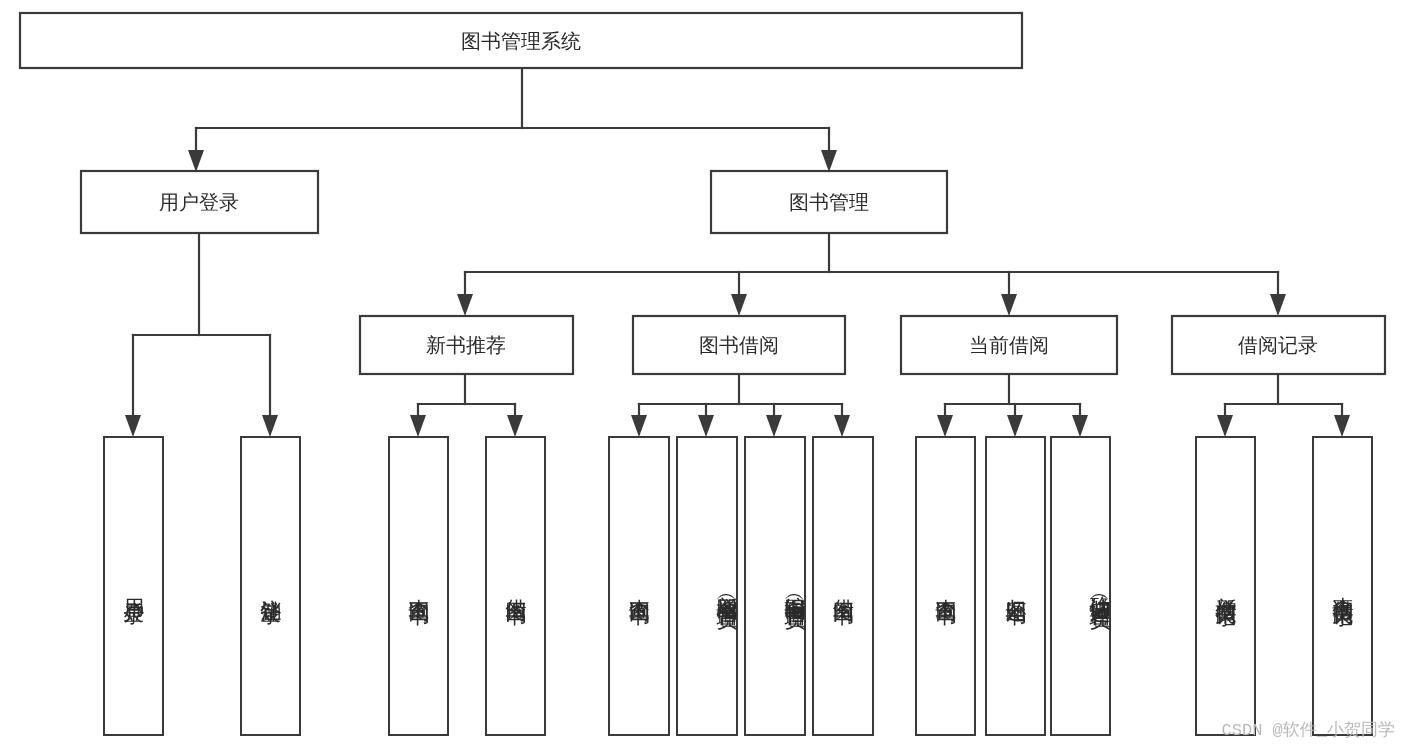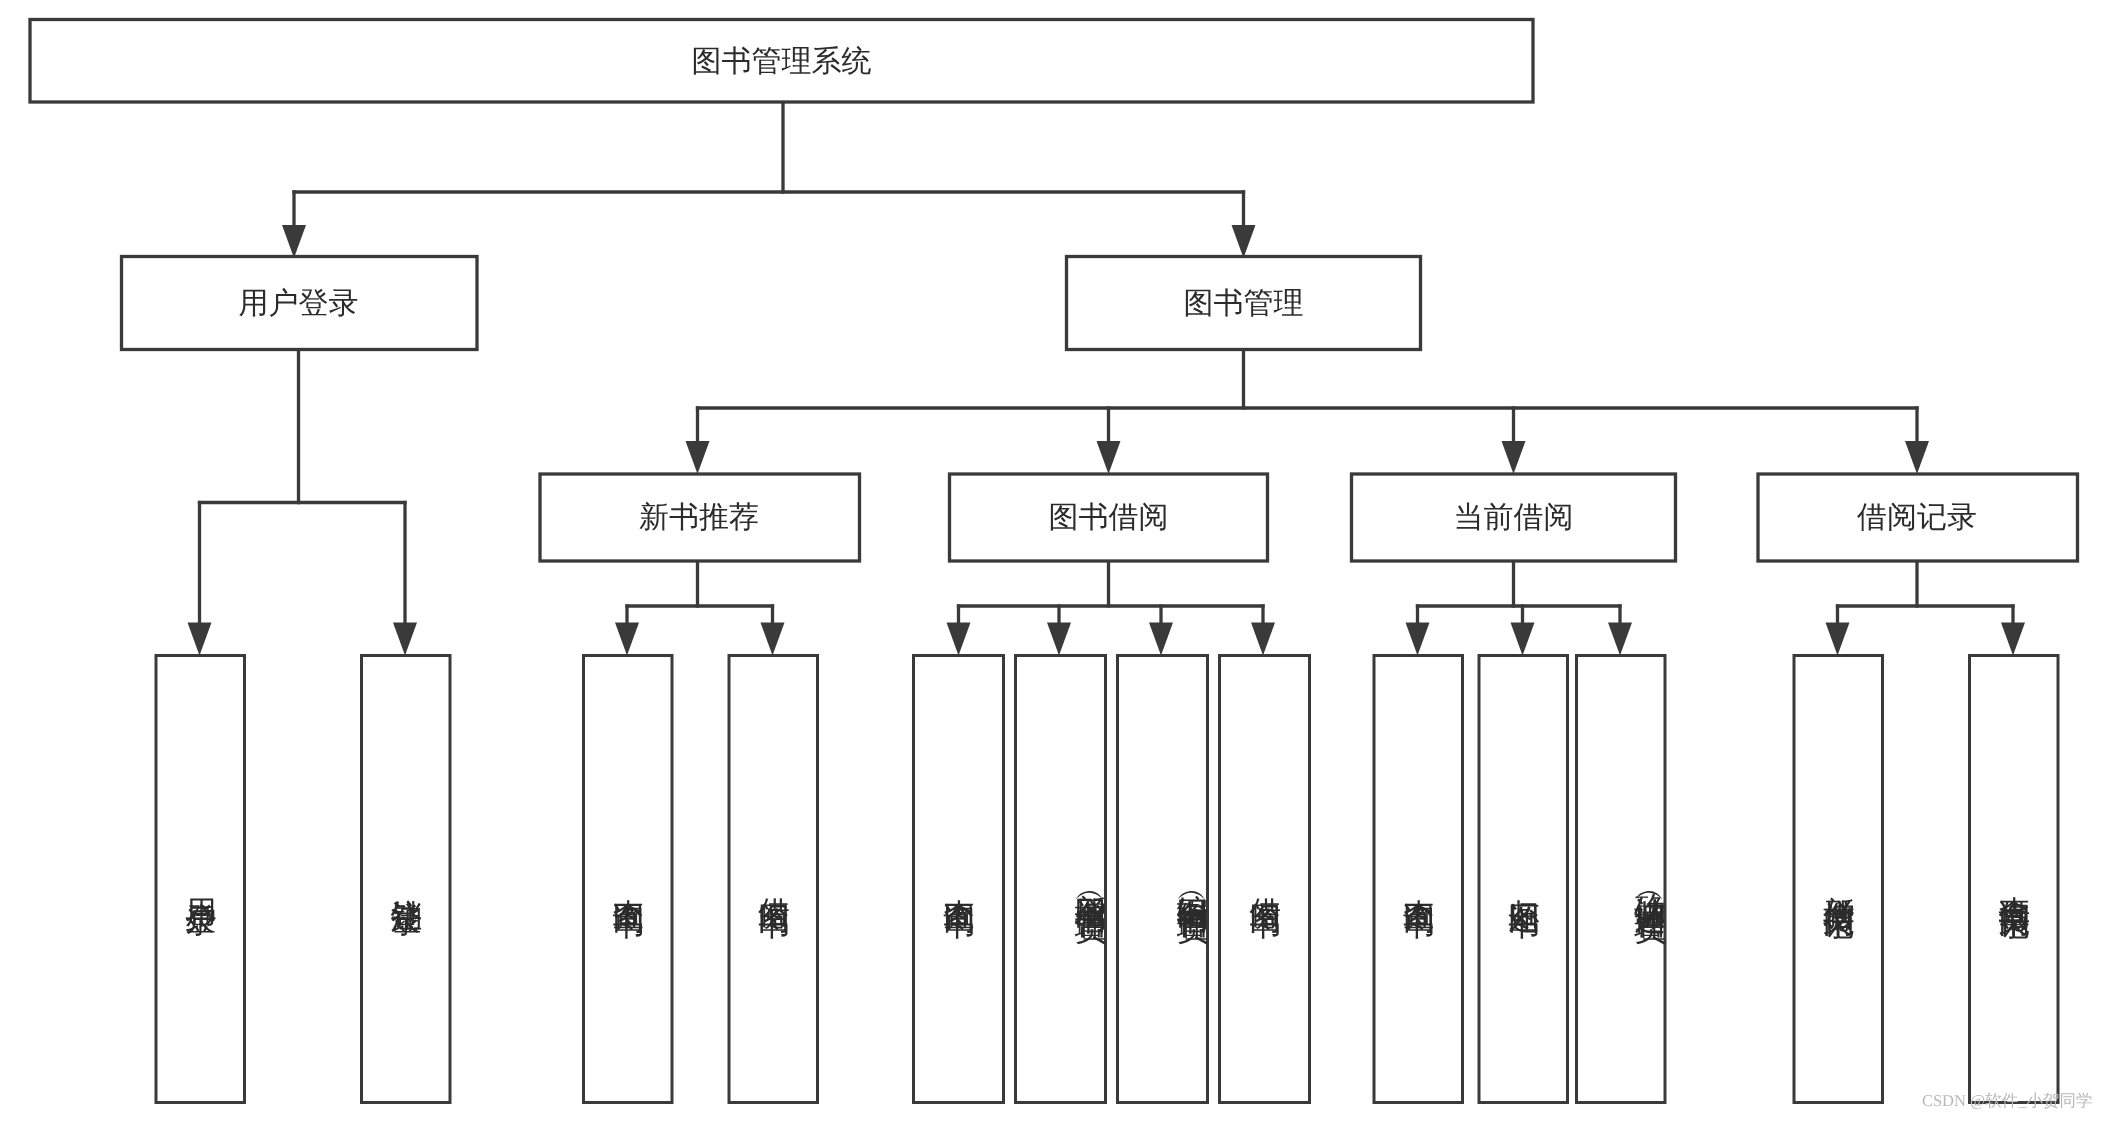--- a/index.html
+++ b/index.html
@@ -66,22 +66,22 @@
     align-items: center;
     justify-content: center;
     text-align: center;
     white-space: nowrap;
     pointer-events: none;
   }
   .watermark {
     position: absolute;
     right: 10px;
     bottom: 6px;
-    font-family: Liberation Serif, serif;
-    font-size: 11px;
+    font-family: Liberation Mono, monospace;
+    font-size: 17px;
     color: #b9b9b9;
     white-space: nowrap;
   }
 </style>
 </head>
 <body>
 
 <div id="diagram-root">
 
   <svg class="diagram-svg" viewBox="0 0 1405 747">

